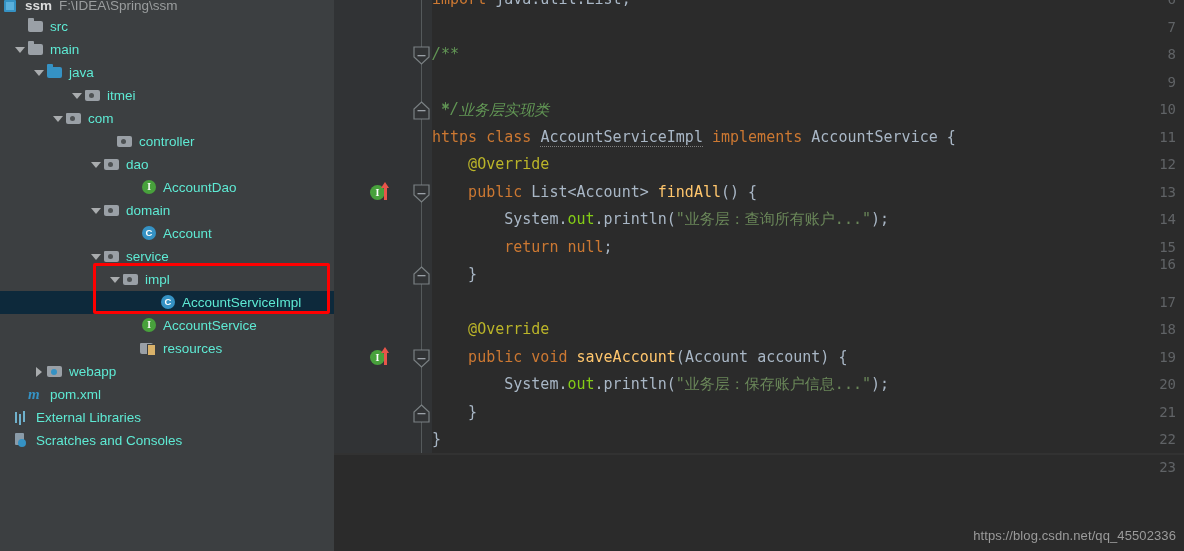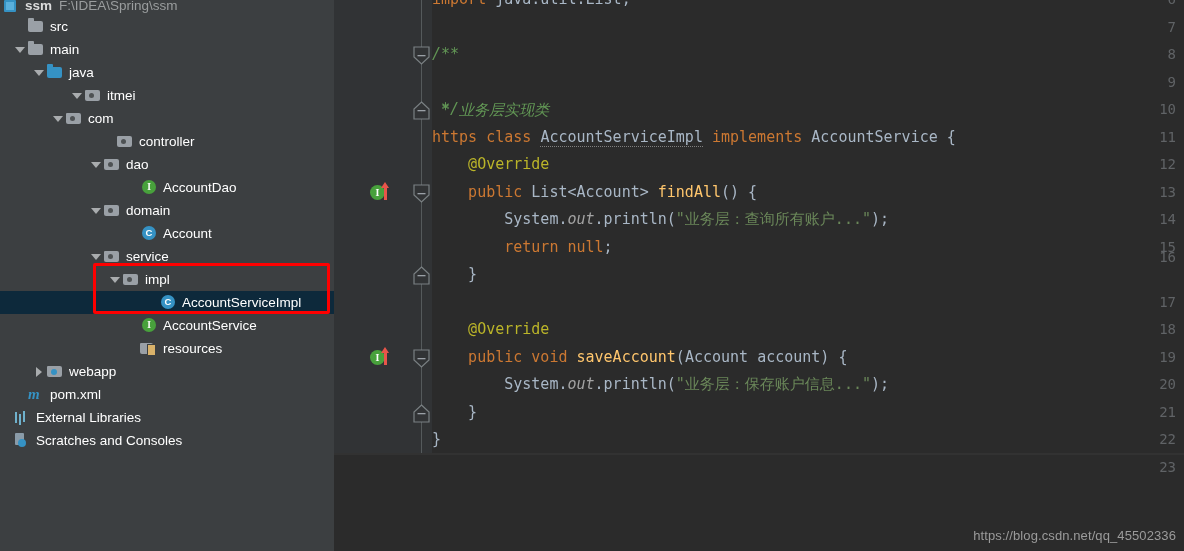--- a/index.html
+++ b/index.html
@@ -11,21 +11,21 @@
   }
   .app{position:relative;width:1184px;height:551px;}
 
   
   .sidebar{
     position:absolute;left:0;top:0;width:334px;height:551px;
     background:#3c3f41;overflow:hidden;
   }
   .tree-row{
     position:relative;height:23px;line-height:23px;
-    white-space:nowrap;font-size:13.5px;color:#ffffff;
+    white-space:nowrap;font-size:13.5px;color:#5eead4;
     display:flex;
   }
   .tree-row.selected{background:#0d293b;}
   .indent{display:inline-block;flex:0 0 auto;}
   .arrow{
     flex:0 0 auto;width:13px;height:23px;position:relative;
   }
   .arrow.down::before{
     content:"";position:absolute;left:1px;top:9px;
     border-left:5px solid transparent;border-right:5px solid transparent;
@@ -182,21 +182,21 @@
     position:absolute;width:2px;height:22px;background:#bbbbbb;
   }
 
   
   .kw{color:#cc7832;}
   .cmt{color:#629755;font-style:italic;}
   .str{color:#6a8759;}
   .ann{color:#bbb529;}
   .cls{color:#a9b7c6;}
   .mth{color:#ffc66d;}
-  .fld{color:#a3a3a3;font-style:italic;}
+  .fld{color:#84cc16;}
   .pln{color:#a9b7c6;}
   .undl{border-bottom:1px dotted #808080;}
 
   
   .gmark{position:absolute;width:26px;height:20px;}
   .gdot{
     position:absolute;left:0;top:2px;width:15px;height:15px;border-radius:50%;
     background:#48a13c;color:#fff;font-size:10px;line-height:15px;
     text-align:center;font-family:"Liberation Serif",serif;font-weight:bold;
   }
@@ -372,21 +372,21 @@
         <div class="ln" style="top: -14px;">6</div>
         <div class="ln" style="top: 13.5px;">7</div>
         <div class="ln" style="top: 41px;">8</div>
         <div class="ln" style="top: 68.5px;">9</div>
         <div class="ln" style="top: 96px;">10</div>
         <div class="ln" style="top: 123.5px;">11</div>
         <div class="ln" style="top: 151px;">12</div>
         <div class="ln" style="top: 178.5px;">13</div>
         <div class="ln" style="top: 206px;">14</div>
         <div class="ln" style="top: 233.5px;">15</div>
-        <div class="ln" style="top: 244px;">16</div>
+        <div class="ln" style="top: 251px;">16</div>
         <div class="ln" style="top: 288.5px;">17</div>
         <div class="ln" style="top: 316px;">18</div>
         <div class="ln" style="top: 343.5px;">19</div>
         <div class="ln" style="top: 371px;">20</div>
         <div class="ln" style="top: 398.5px;">21</div>
         <div class="ln" style="top: 426px;">22</div>
         <div class="ln" style="top: 453.5px;">23</div>
       </div>
     <div id="gmarks">
         <div class="gmark" style="left: 36px; top: 182.5px;">

